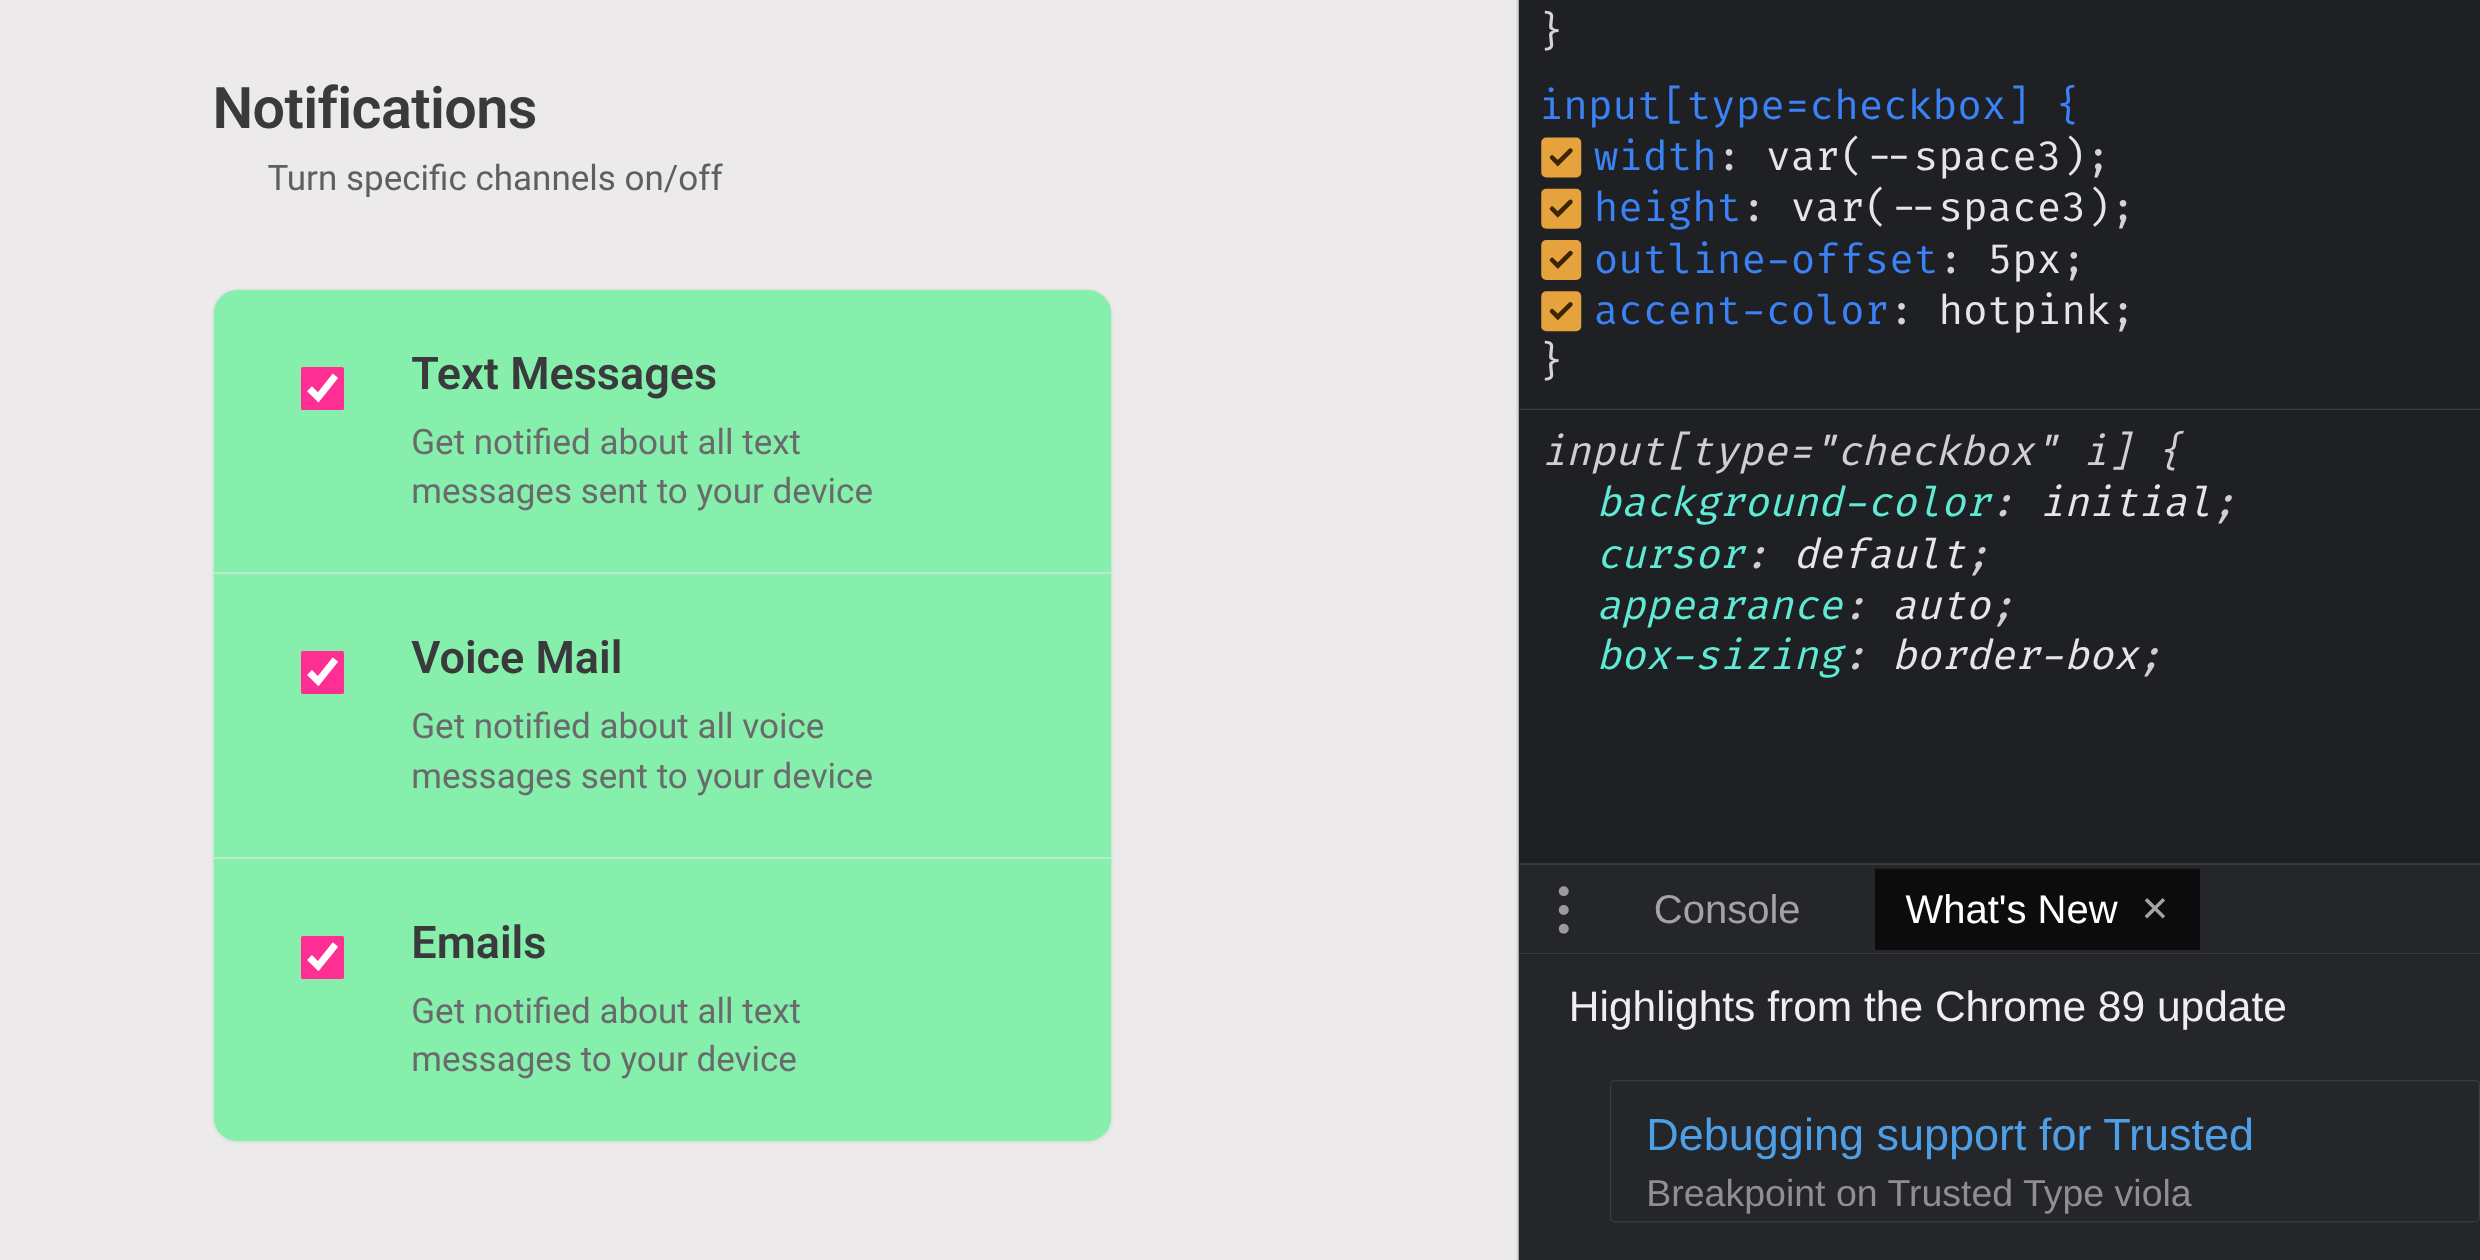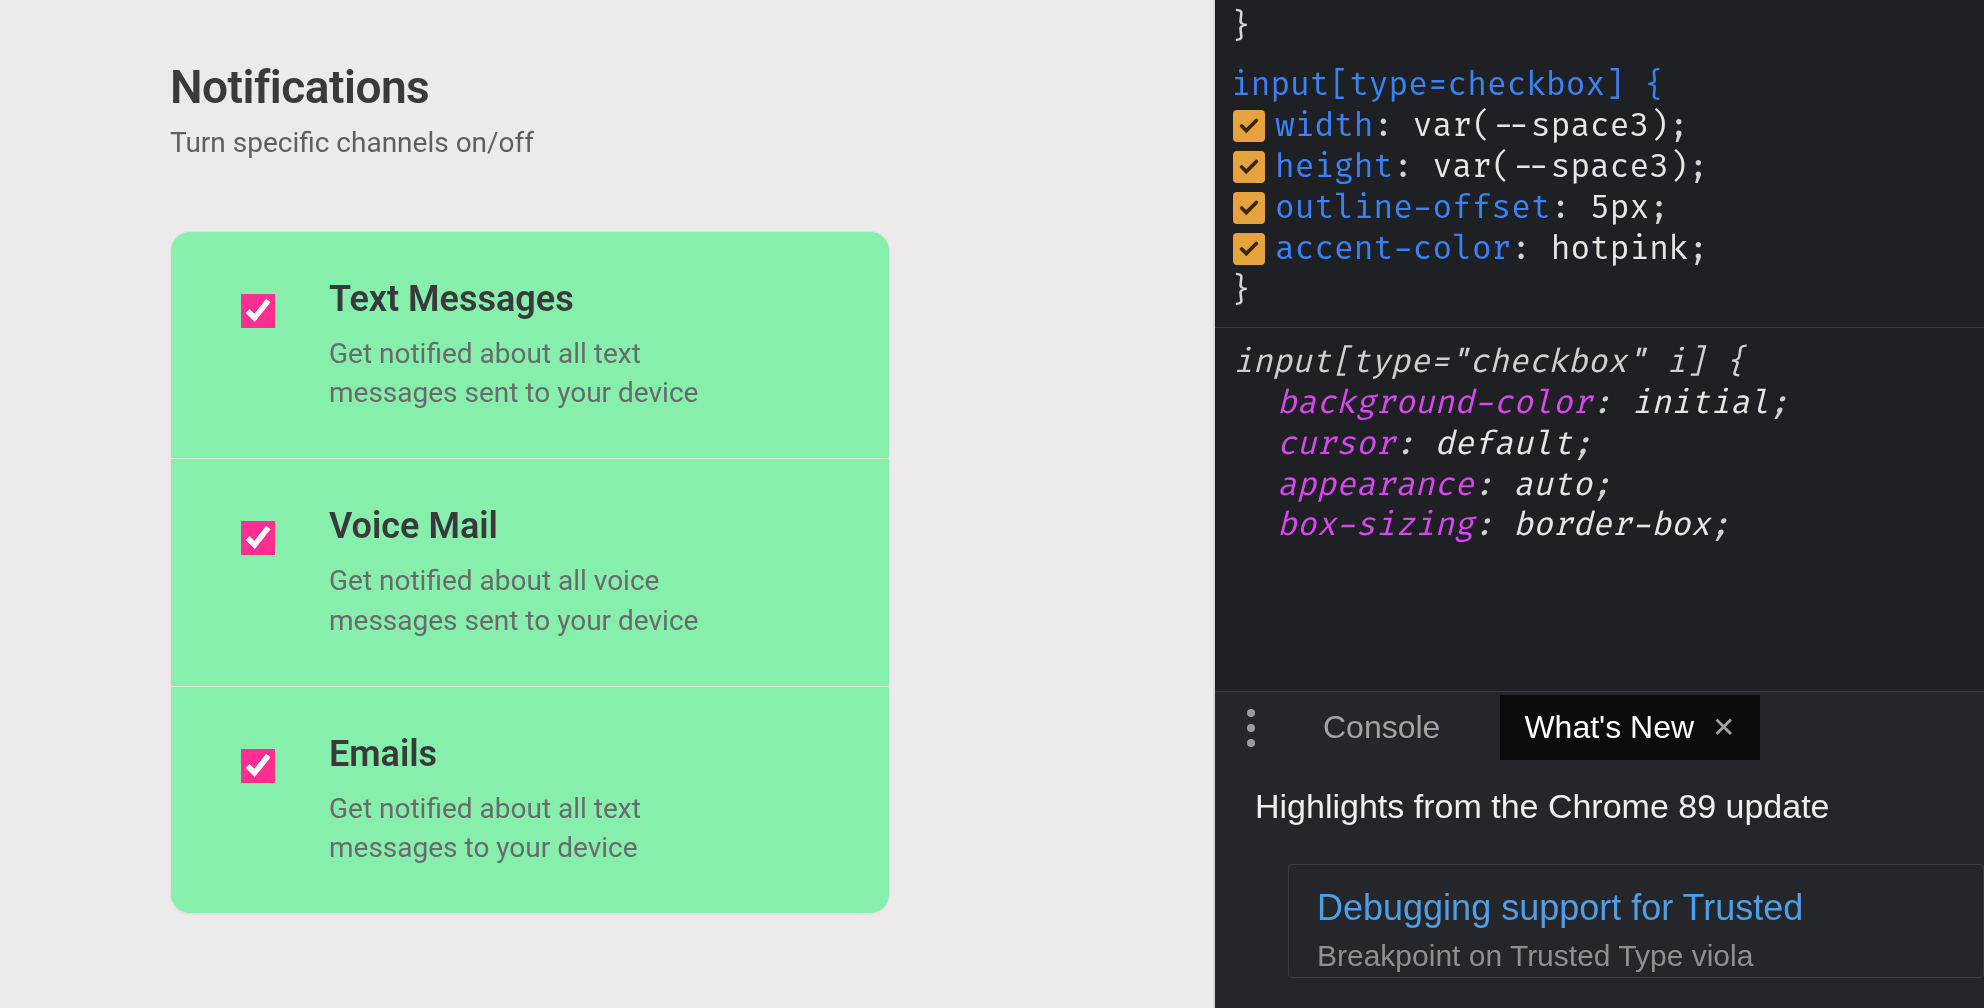--- a/index.html
+++ b/index.html
@@ -20,20 +20,21 @@
     .page-title {
       font-size: 46px;
       font-weight: 600;
       color: #3a3a3d;
       letter-spacing: -0.5px;
     }
     .page-subtitle {
       font-size: 28px;
       color: #5f5f62;
       margin-top: 12px;
+      margin-left: 44px;
     }
     .card {
       margin-top: 72px;
       width: 720px;
       background: #86efac;
       border-radius: 20px;
       border: 1px solid #e2e2e2;
       box-shadow: 0 1px 3px rgba(0,0,0,0.03);
       overflow: hidden;
     }
@@ -77,21 +78,21 @@
       position: relative;
       overflow: hidden;
     }
     .styles-block { padding: 6px 0 16px 16px; border-bottom: 1px solid #3a3c3f; }
     .codeline { white-space: pre; line-height: 1.28; }
     .prop { color: #3b82f6; }
     .val { color: #e6e6e6; }
     .sel { color: #3b82f6; }
     .punc { color: #d4d4d4; }
     .ua-sel { color: #cfcfcf; font-style: italic; }
-    .ua-prop { color: #d946ef; font-style: italic; text-align: right; }
+    .ua-prop { color: #5eead4; font-style: italic; text-align: right; }
     .ua-val { color: #e6e6e6; font-style: italic; }
     .ua-block { padding: 14px 0 0 18px; }
     .rule-line { display: flex; align-items: center; gap: 10px; padding-left: 2px;}
     .rule-check {
       width: 32px;
       height: 32px;
       background: #e6a23c;
       border-radius: 4px;
       display: inline-flex;
       align-items: center;

